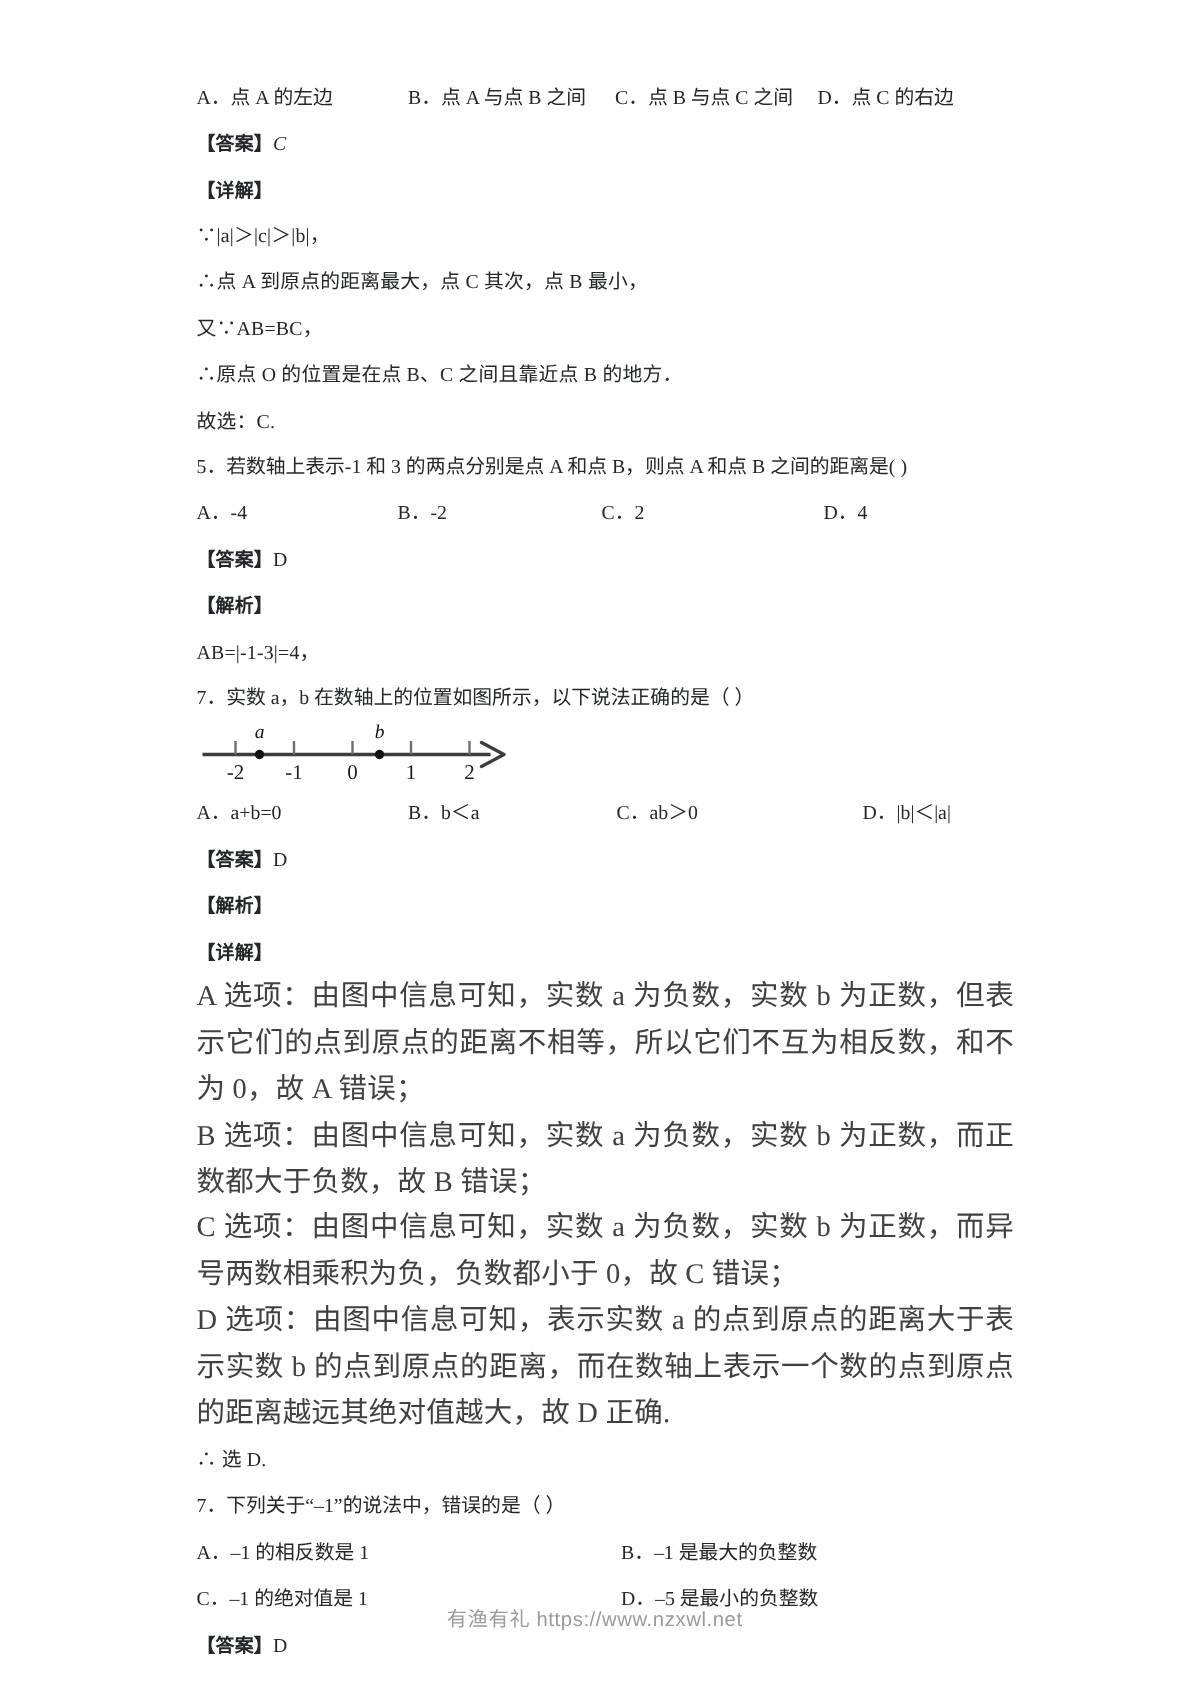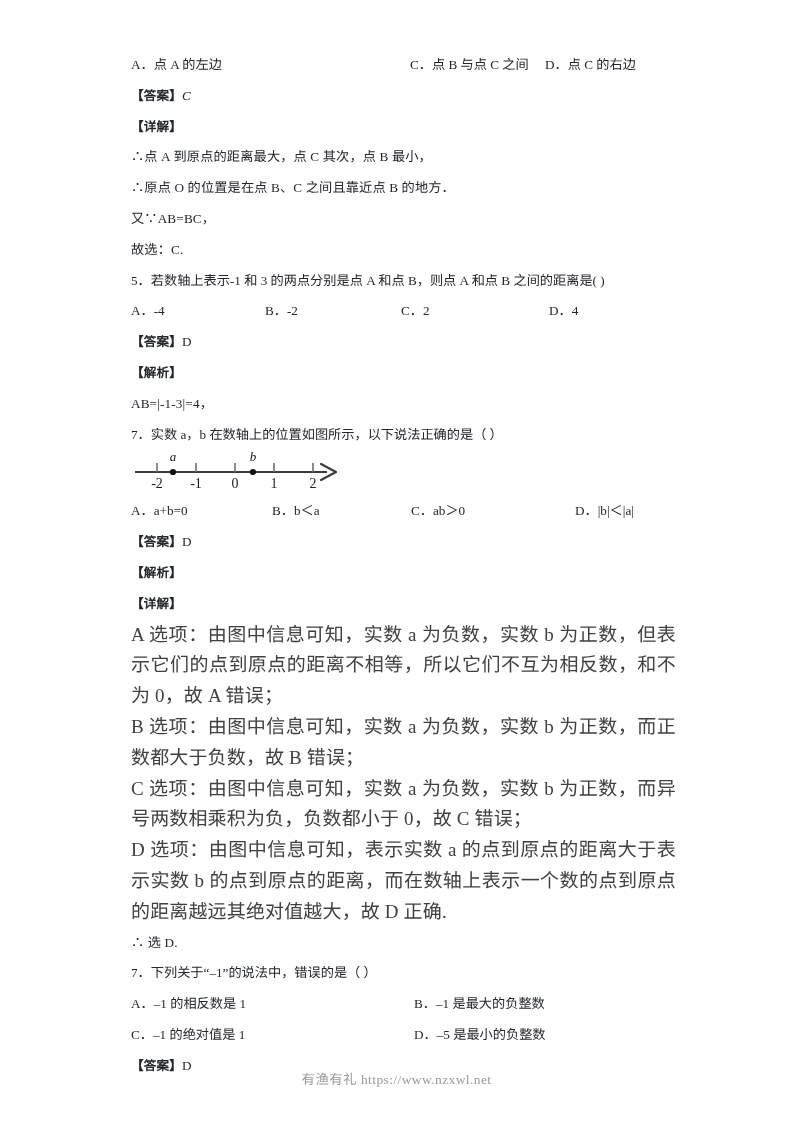--- a/index.html
+++ b/index.html
@@ -117,48 +117,50 @@
 
   
   .footer {
     position: absolute;
     left: 0;
     top: 1068px;
     width: 793px;
     text-align: center;
     font-size: 13.5px;
     color: #9a9a9a;
-    font-family: Liberation Serif, serif;
+    font-family: Liberation Sans, sans-serif;
     letter-spacing: 0.4px;
     white-space: nowrap;
   }
 </style>
 </head>
 <body>
 
 <div class="page">
   <div class="content">
 
     <div class="opt-row">
       <span class="opt c1">A．点 A 的左边</span>
+      <span class="opt c2">B．点 A 与点 B 之间</span>
       <span class="opt c3">C．点 B 与点 C 之间</span>
       <span class="opt c4">D．点 C 的右边</span>
     </div>
 
     <div class="line">
       <span class="bracket">【答案】</span><span class="ital">C</span>
     </div>
 
     <div class="line">
       <span class="bracket">【详解】</span>
     </div>
 
+    <div class="line">∵|a|＞|c|＞|b|，</div>
     <div class="line">∴点 A 到原点的距离最大，点 C 其次，点 B 最小，</div>
+    <div class="line">又∵AB=BC，</div>
     <div class="line">∴原点 O 的位置是在点 B、C 之间且靠近点 B 的地方．</div>
-    <div class="line">又∵AB=BC，</div>
     <div class="line">故选：C.</div>
 
     <div class="stem">5．若数轴上表示‑1 和 3 的两点分别是点 A 和点 B，则点 A 和点 B 之间的距离是(    )</div>
 
     <div class="opt-row q5">
       <span class="opt c1">A．‑4</span>
       <span class="opt c2">B．‑2</span>
       <span class="opt c3">C．2</span>
       <span class="opt c4">D．4</span>
     </div>

